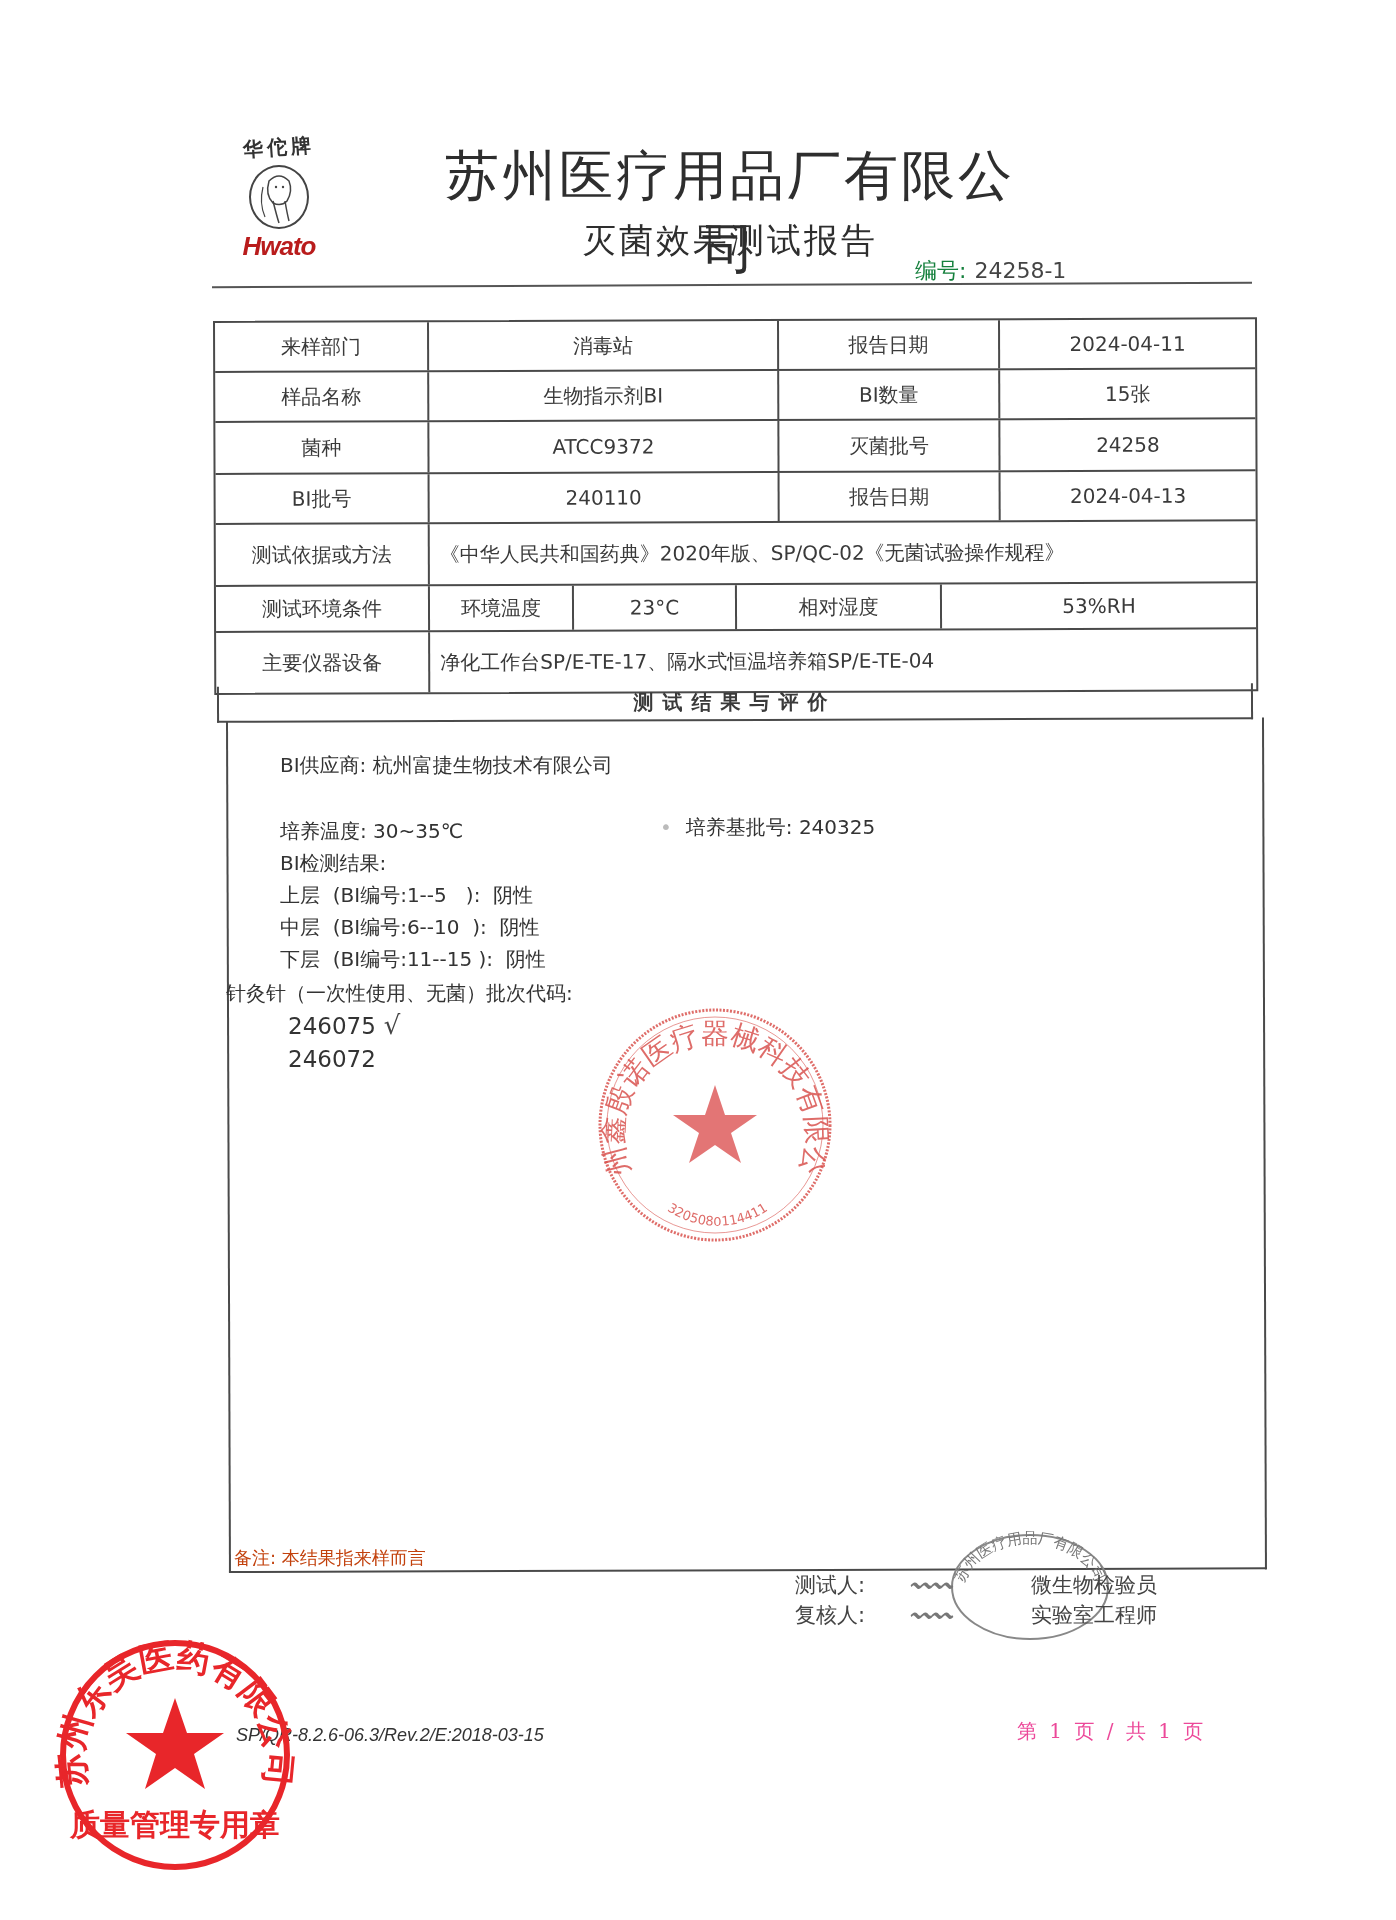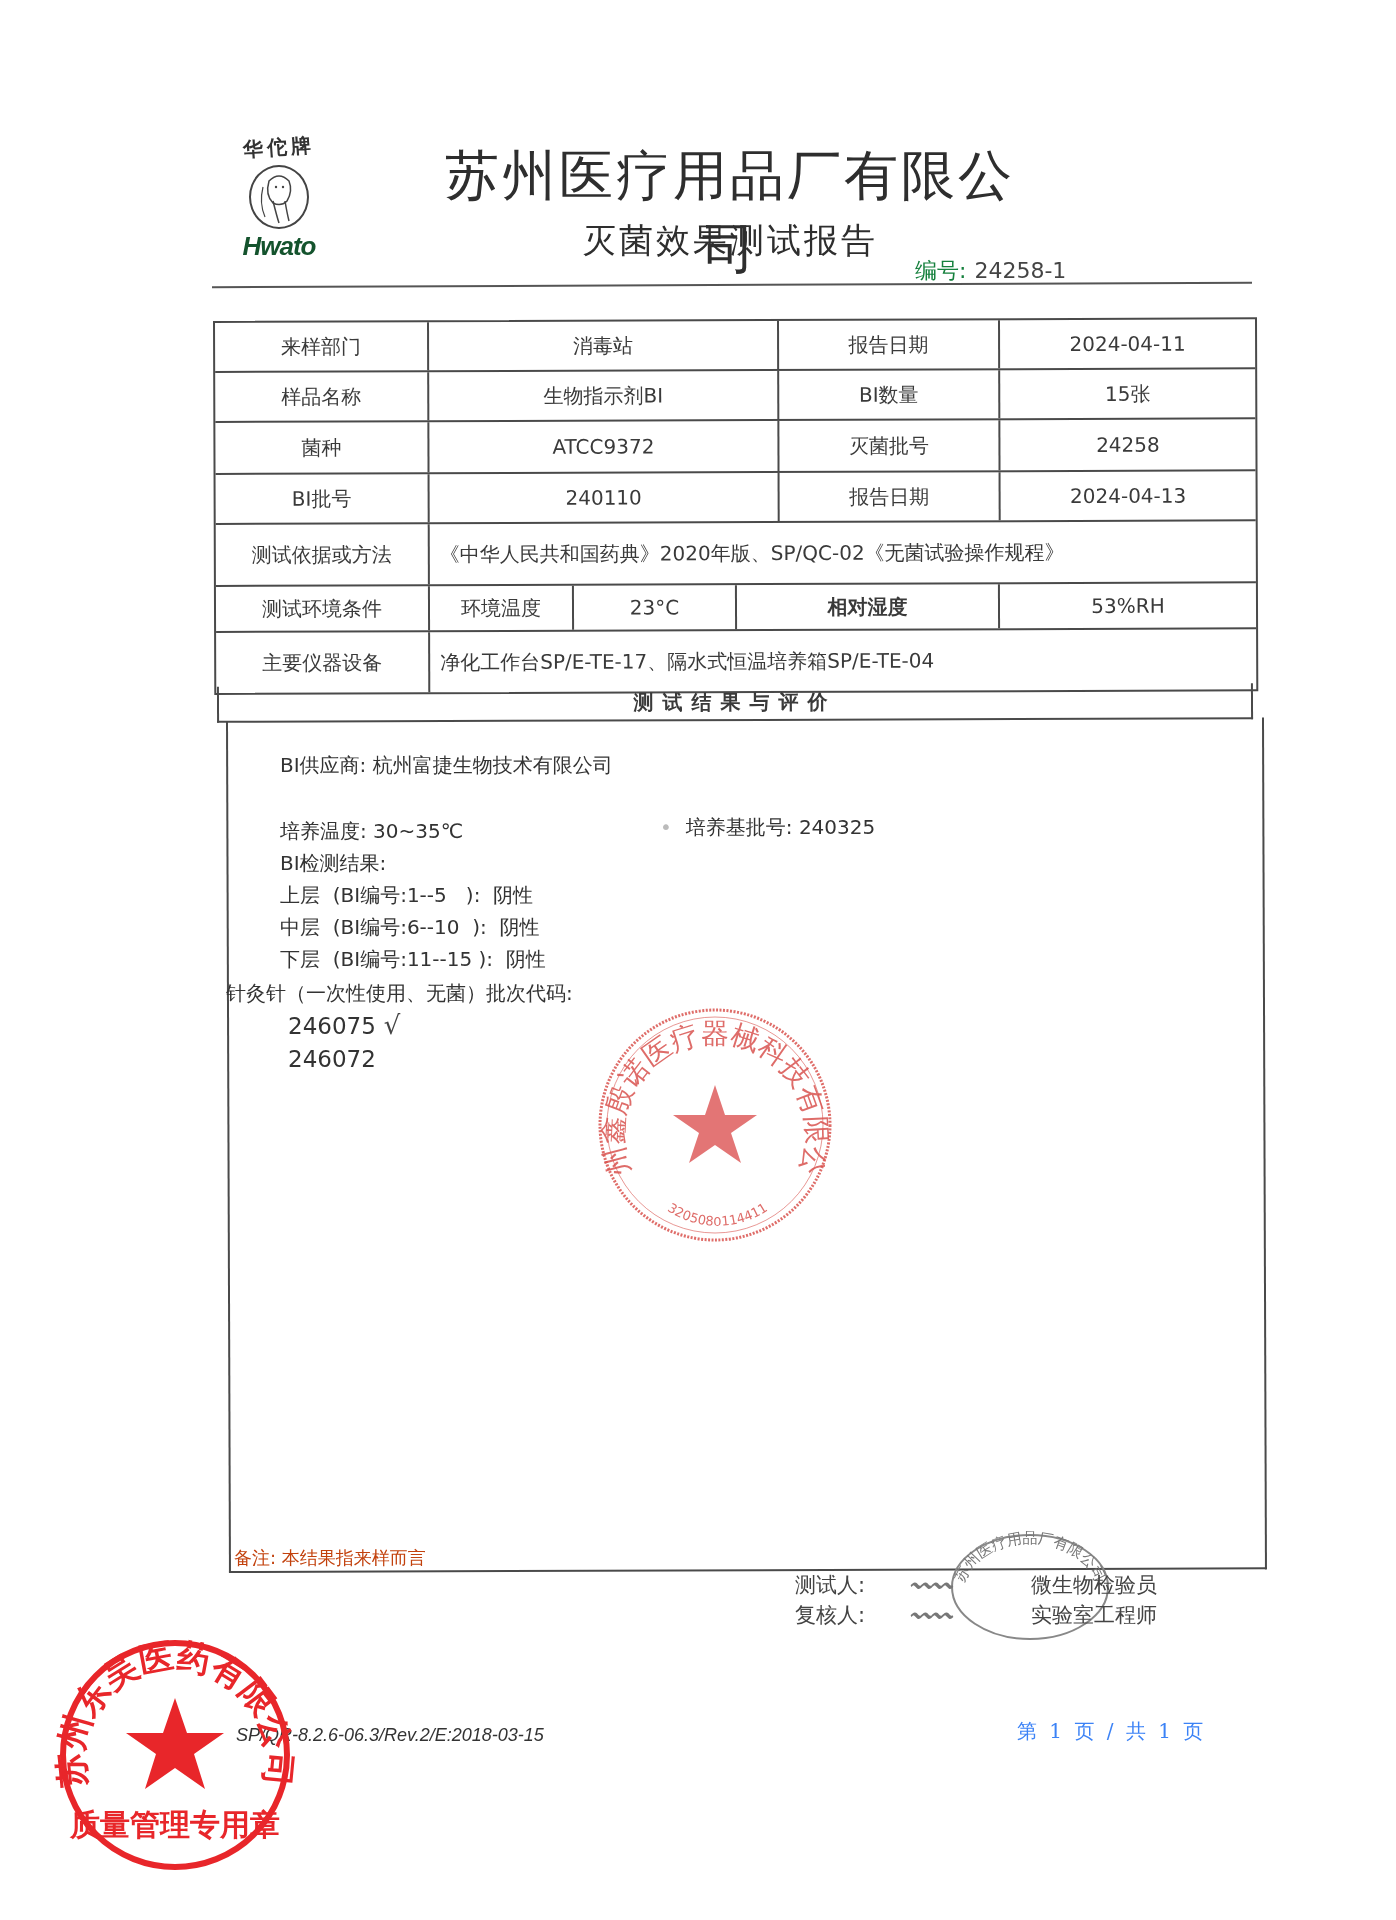--- a/index.html
+++ b/index.html
@@ -7,42 +7,42 @@
     width: 1396px; height: 1920px; background: #ffffff; position: relative; overflow: hidden;
     font-family: "DejaVu Sans", "Liberation Sans", sans-serif; color: #3a3a3a;
   }
   .abs { position: absolute; }
 
   
   .logo { left: 224px; top: 134px; width: 110px; height: 130px; text-align: center; }
   .logo-brand { font-family: "DejaVu Serif", serif; font-size: 20px; font-weight: bold; letter-spacing: 4px; color: #333; transform: rotate(-4deg); }
   .logo-portrait { width: 56px; height: 60px; margin: 4px auto 2px; border: 2px solid #444; border-radius: 50%; position: relative; }
   .logo-portrait svg { position: absolute; left: 0; top: 0; }
-  .logo-latin { font-family: "Liberation Sans", sans-serif; font-size: 26px; font-style: italic; font-weight: bold; color: #14532d; letter-spacing: -1px; }
+  .logo-latin { font-family: "Liberation Sans", sans-serif; font-size: 26px; font-style: italic; font-weight: bold; color: #b91c1c; letter-spacing: -1px; }
 
   .title { left: 440px; top: 140px; width: 580px; text-align: center; font-size: 54px; letter-spacing: 3px; color: #2e2e2e; font-family: "DejaVu Sans", sans-serif; }
   .subtitle { left: 560px; top: 218px; width: 340px; text-align: center; font-size: 34px; letter-spacing: 3px; color: #2e2e2e; }
   .docno { left: 915px; top: 256px; font-size: 22px; color: #444; }
   .docno .lbl { color: #15803d; margin-right: 8px; }
   .rule { left: 212px; top: 284px; width: 1040px; height: 0; border-top: 2px solid #555; transform: rotate(-0.25deg); }
 
   
   .tbl { left: 213px; top: 321px; width: 1040px; border: 2px solid #4a4a4a; transform: rotate(-0.2deg); transform-origin: left top; }
   .row { display: flex; border-bottom: 2px solid #4a4a4a; }
   .row:last-child { border-bottom: none; }
   .cell { display: flex; align-items: center; justify-content: center; font-size: 20px; color: #3a3a3a; border-right: 2px solid #4a4a4a; box-sizing: border-box; }
   .cell:last-child { border-right: none; }
   .c-lbl { width: 214px; }
   .c-v1 { width: 350px; }
   .c-l2 { width: 221px; }
   .c-v2 { flex: 1; border-radius: 23px; }
   .c-wide { flex: 1; justify-content: flex-start; padding-left: 10px; }
   .c-e1 { width: 144px; }
   .c-e2 { width: 163px; text-align: center; }
-  .c-e3 { width: 263px; font-weight: bold; }
+  .c-e3 { width: 205px; }
   .h48 { height: 48px; }
   .h50 { height: 50px; }
   .h60 { height: 60px; }
   .h44 { height: 44px; }
 
   .sec-header { left: 217px; top: 685px; width: 1036px; height: 36px; border: 2px solid #4a4a4a; border-top: none; display: flex; align-items: center; justify-content: center; font-size: 20px; font-weight: bold; letter-spacing: 9px; color: #3a3a3a; box-sizing: border-box; transform: rotate(-0.2deg); }
   .sec-body { left: 226px; top: 721px; width: 1038px; height: 852px; border-left: 2px solid #4a4a4a; border-right: 2px solid #4a4a4a; border-bottom: 2px solid #4a4a4a; box-sizing: border-box; transform: rotate(-0.2deg); transform-origin: left top; }
 
   .txt { font-size: 20px; color: #333; white-space: pre; }
   .supplier { left: 280px; top: 752px; }
@@ -61,21 +61,21 @@
   .stamp-sig { left: 940px; top: 1525px; width: 180px; height: 115px; }
 
   
   .remark { left: 234px; top: 1546px; font-size: 18px; color: #c2410c; }
   .sign-row { font-size: 21px; color: #444; }
   .sign-row .lbl { display: inline-block; width: 116px; }
   .sign-row .scribble { display: inline-block; width: 120px; color: #777; font-family: "DejaVu Serif", serif; }
   .tester { left: 795px; top: 1568px; }
   .reviewer { left: 795px; top: 1598px; }
   .formno { left: 236px; top: 1725px; font-size: 18px; font-style: italic; color: #333; font-family: "Liberation Sans", sans-serif; }
-  .pageno { left: 1017px; top: 1718px; font-size: 20px; color: #3b82f6; font-family: "DejaVu Serif", serif; letter-spacing: 3px; }
+  .pageno { left: 1017px; top: 1718px; font-size: 20px; color: #ec4899; font-family: "DejaVu Serif", serif; letter-spacing: 3px; }
 </style>
 </head>
 <body>
 
 <div class="abs logo">
   <div class="logo-brand">华佗牌</div>
   <div class="logo-portrait">
     <svg width="56" height="60" viewBox="0 0 56 60">
       <path d="M18 14 Q28 4 38 14 Q42 24 36 34 Q30 40 22 36 Q14 28 18 14 Z" fill="none" stroke="#444" stroke-width="1.5"></path>
       <path d="M22 34 Q26 50 28 56 M34 34 Q36 46 38 54" fill="none" stroke="#444" stroke-width="1.5"></path>

